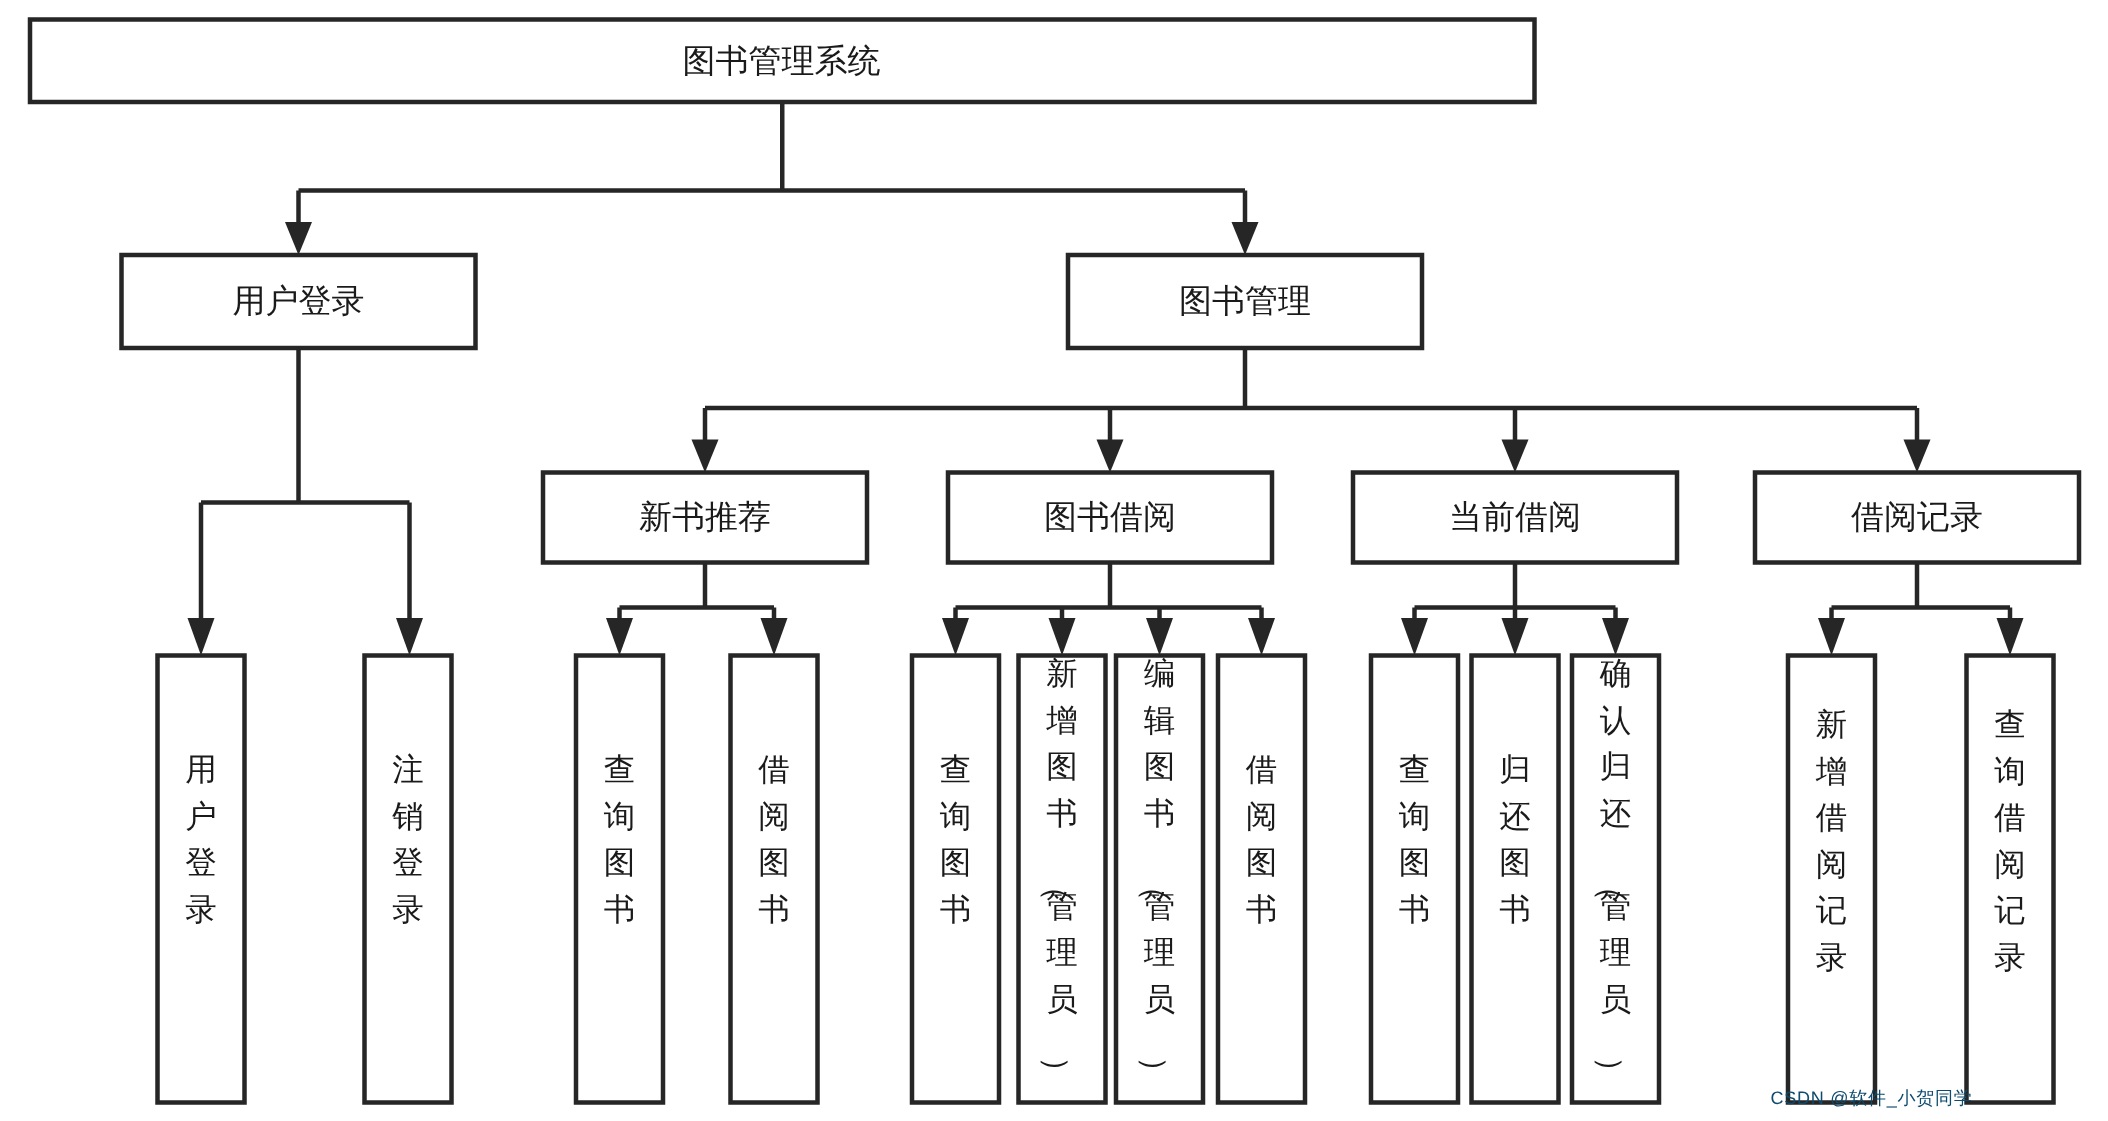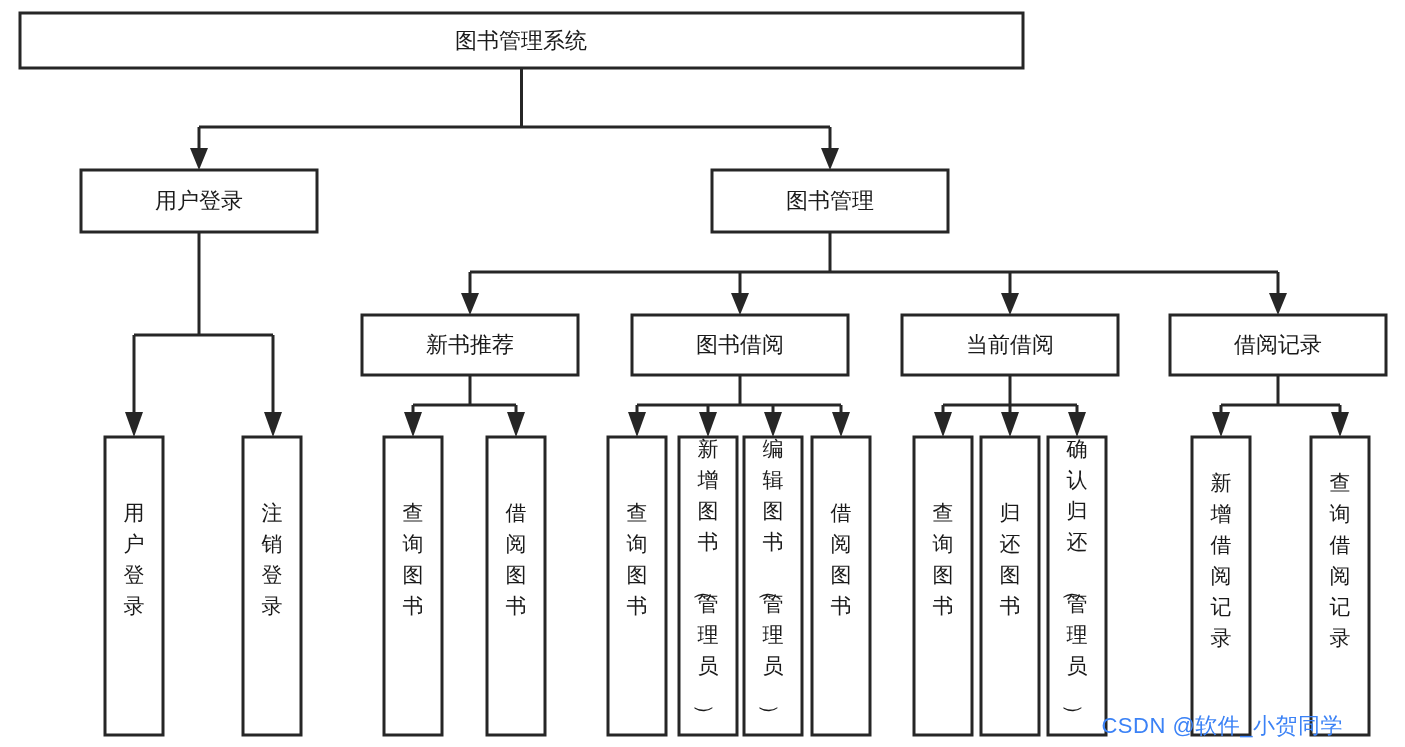--- a/index.html
+++ b/index.html
@@ -50,25 +50,25 @@
     dominant-baseline: middle;
   }
   .node-label-v {
     font-family: "Liberation Sans", "DejaVu Sans", sans-serif;
     font-size: 21px;
     fill: #1a1a1a;
     text-anchor: middle;
   }
   .watermark {
     position: absolute;
-    right: 2px;
+    right: 30px;
     bottom: 6px;
     font-family: "Liberation Sans", "DejaVu Sans", sans-serif;
-    font-size: 22px;
-    color: #3b82f6;
+    font-size: 12px;
+    color: #0c4a6e;
     letter-spacing: 0.5px;
     white-space: nowrap;
     user-select: none;
   }
 </style>
 </head>
 <body>
 
 <div id="diagram-root">
 

